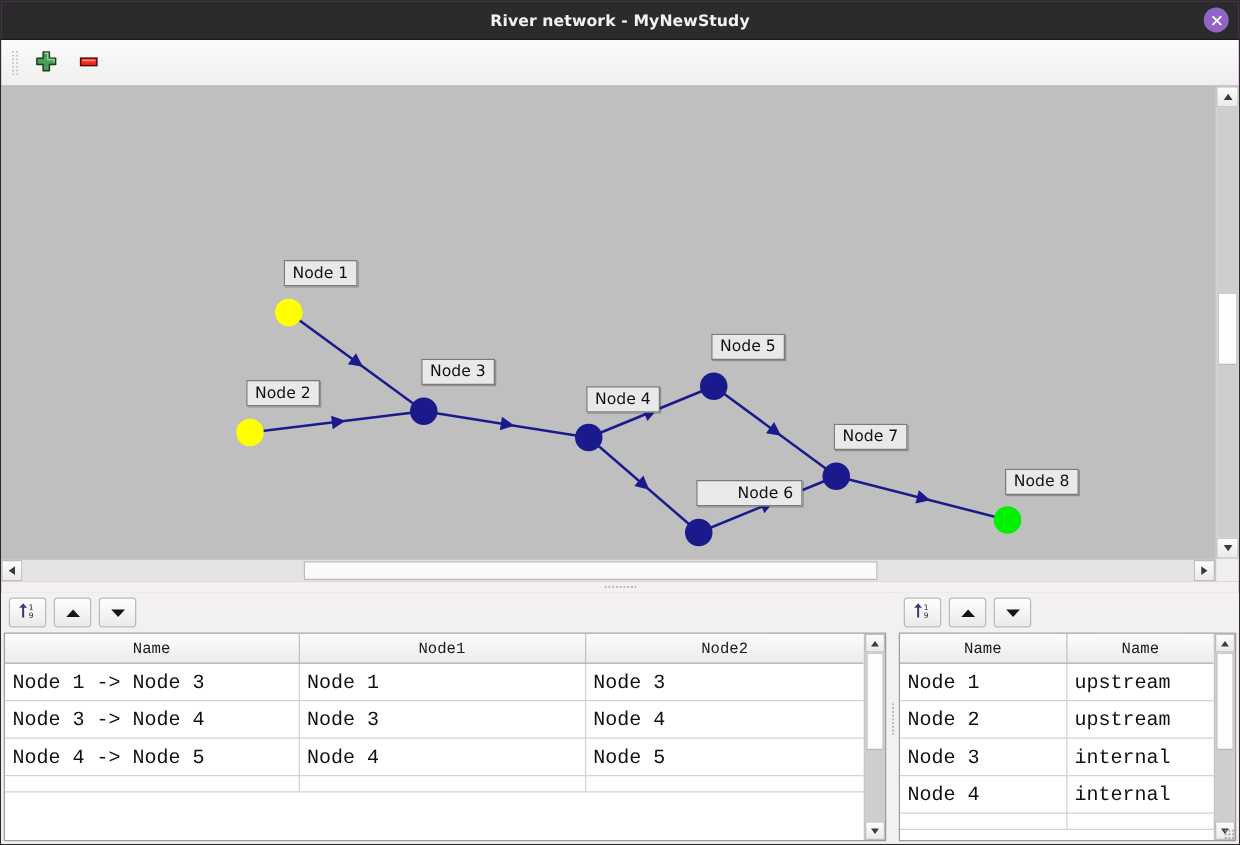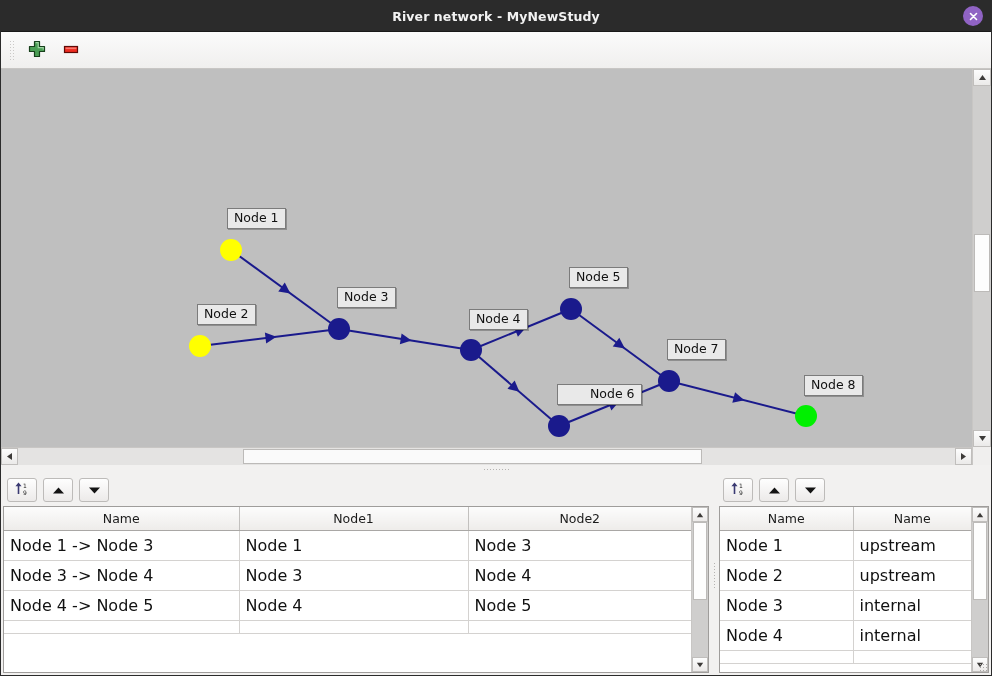--- a/index.html
+++ b/index.html
@@ -277,20 +277,21 @@
     border: 1px solid #9f9d9b;
     background: #ffffff;
     overflow: hidden;
   }
   .table-scrollcol {
     flex: 1 1 auto;
     min-width: 0;
     display: flex;
     flex-direction: column;
     overflow: hidden;
+    font-family: Liberation Mono, monospace;
   }
   table.grid {
     border-collapse: collapse;
     width: 100%;
     table-layout: fixed;
   }
   table.grid th {
     background: linear-gradient(to bottom,#fcfcfc,#eeecea);
     border-right: 1px solid #c2c0be;
     border-bottom: 1px solid #a9a7a5;

